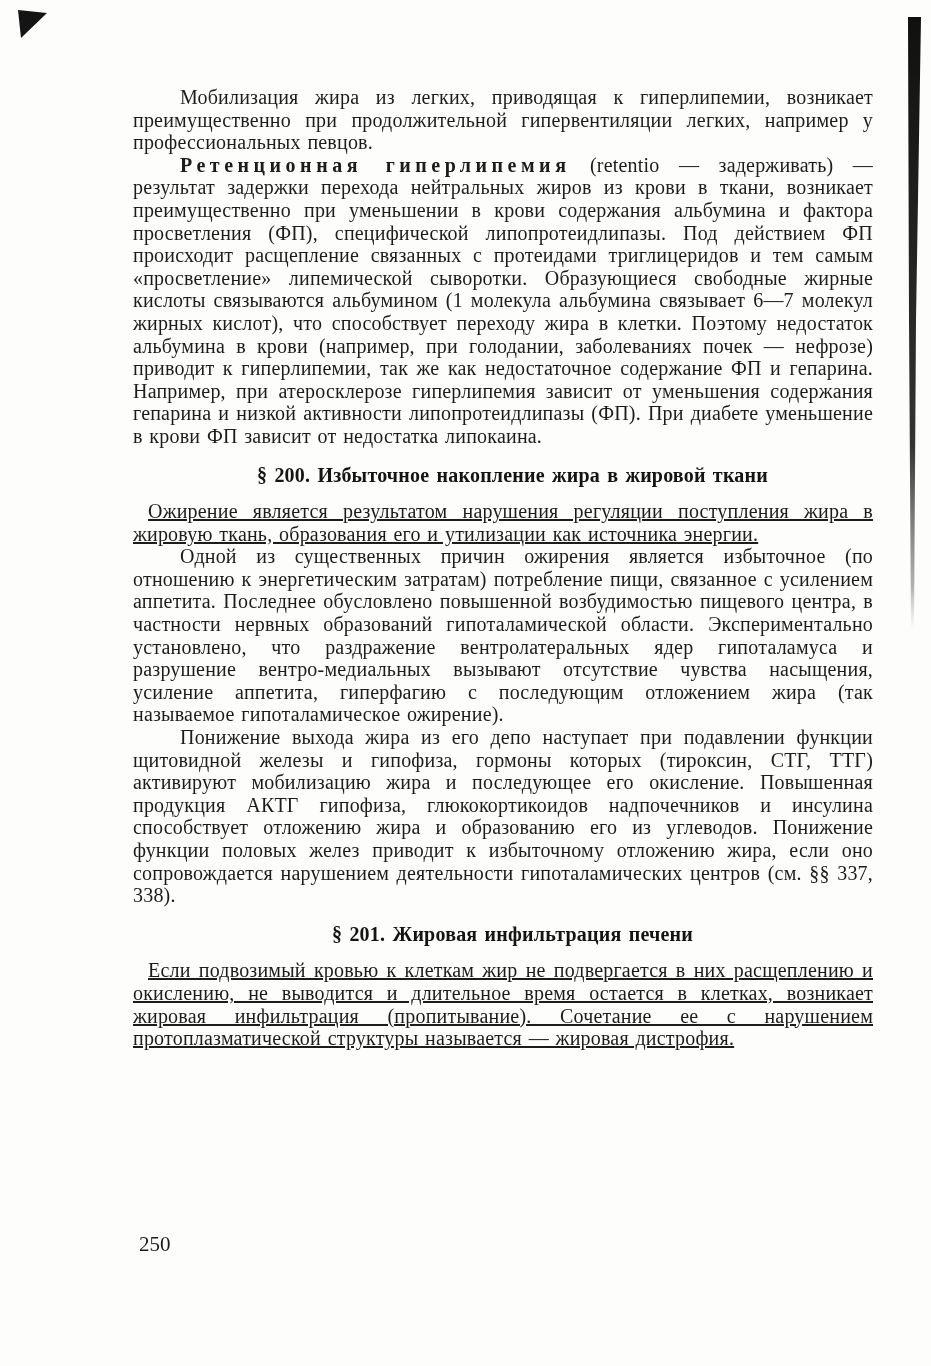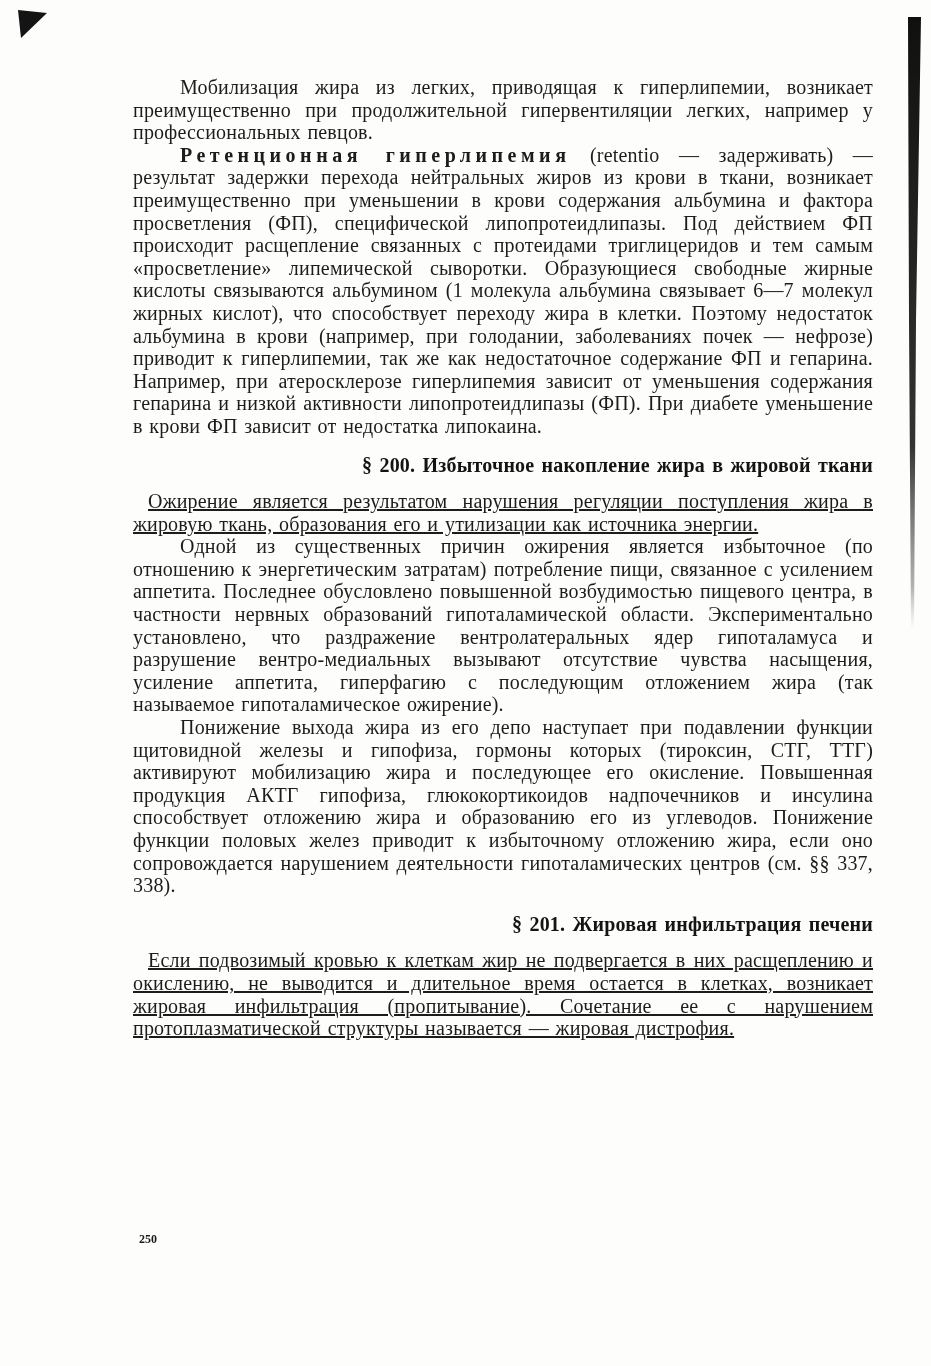--- a/index.html
+++ b/index.html
@@ -14,49 +14,48 @@
   }
   .scan-overlay {
     position: absolute;
     left: 0; top: 0;
     width: 931px; height: 1366px;
     pointer-events: none;
   }
   .content {
     position: absolute;
     left: 133px;
-    top: 76px;
+    top: 86px;
     width: 740px;
     font-size: 20px;
     line-height: 22.6px;
     letter-spacing: 0.2px;
     word-spacing: 1.5px;
     text-align: justify;
   }
   p.body { margin: 0; }
   .ind-lg { text-indent: 47px; }
   .ind-sm { text-indent: 15px; text-decoration: underline; }
   .spaced { letter-spacing: 4.5px; font-weight: bold; }
   h2.heading {
     font-size: 20px;
     font-weight: bold;
     margin: 16px 0 14px 0;
     padding-left: 19px;
-    text-align: right;
+    text-align: center;
     letter-spacing: 0.2px;
     word-spacing: 2px;
     color: #141414;
   }
   .page-number {
     position: absolute;
     left: 139px;
     top: 1232px;
-    font-size: 12px;
+    font-size: 21px;
     color: #1c1c1c;
-    font-weight: bold;
   }
 </style>
 </head>
 <body>
 
 <div class="page">
 
   <svg class="scan-overlay" viewBox="0 0 931 1366" xmlns="http://www.w3.org/2000/svg">
     <defs>
       <linearGradient id="edgeFade" x1="0" y1="0" x2="0" y2="1">

